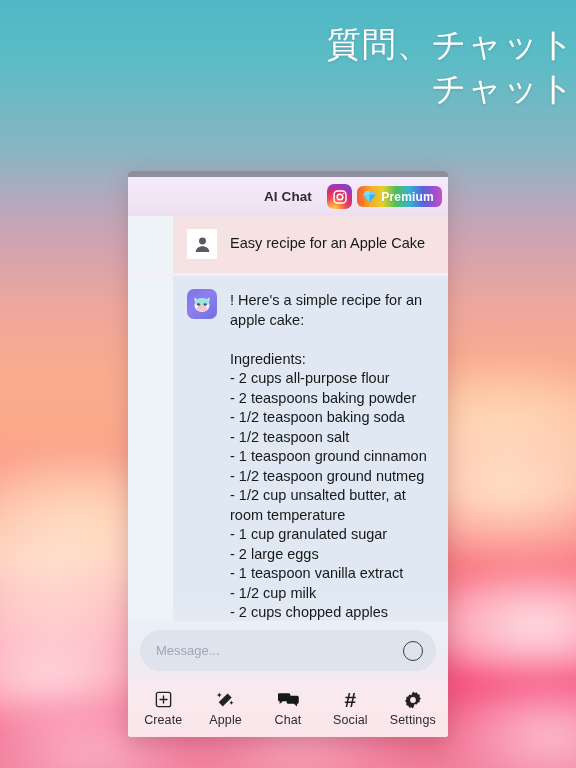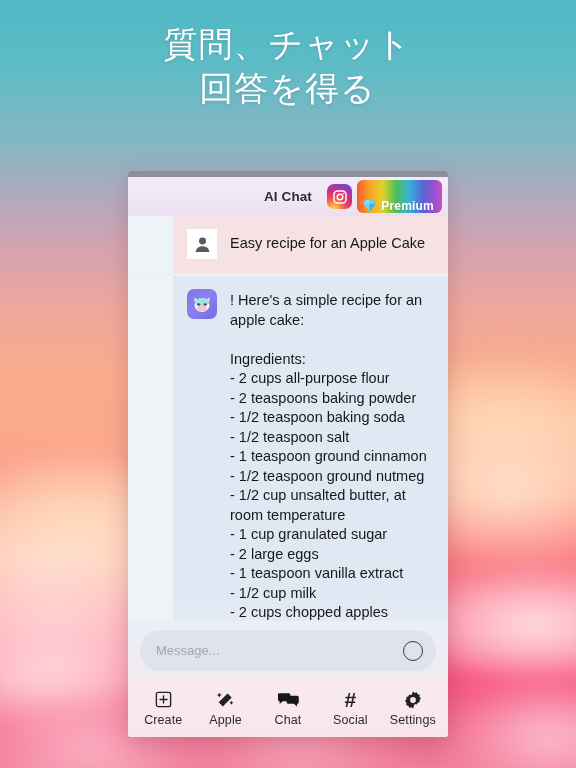--- a/index.html
+++ b/index.html
@@ -64,21 +64,21 @@
          background: radial-gradient(ellipse at 50% 45%, rgba(255,206,218,.7) 0%, rgba(248,140,172,.4) 55%, rgba(248,130,168,0) 82%); }
   .cl10{ left: 180px;  top: 700px; width: 240px; height: 100px;
          background: radial-gradient(ellipse at 50% 45%, rgba(255,206,218,.55) 0%, rgba(248,140,172,.3) 55%, rgba(248,130,168,0) 82%); }
 
   
   #headline {
     position: absolute;
     top: 22px;
     left: 0;
     width: 575px;
-    text-align: center;
+    text-align: right;
     color: #ffffff;
     font-size: 34px;
     line-height: 44px;
     font-weight: 400;
     letter-spacing: 1px;
     text-shadow: 0 1px 3px rgba(90,110,120,.35);
     z-index: 3;
   }
   #headline .l { display: block; }
 
@@ -132,25 +132,25 @@
   }
   #instagram-btn {
     width: 25px; height: 25px;
     border-radius: 7px;
     background: radial-gradient(circle at 28% 102%, #ffd869 0%, #fc9c3a 18%, #ef4a5b 38%, #d6306e 58%, #9b38b9 78%, #5a55d8 100%);
     display: flex; align-items: center; justify-content: center;
     flex: 0 0 auto;
   }
   #instagram-btn svg { display: block; }
   #premium-btn {
-    height: 33px;
+    height: 21px;
     border-radius: 6px;
     padding: 0 8px 0 5px;
     background: linear-gradient(to right, #f75b2a 0%, #f7a92a 16%, #e5d02b 30%, #4bbf5a 46%, #37b0d8 62%, #5a63d6 78%, #a04fd0 92%, #c84fc0 100%);
-    display: flex; align-items: flex-end; gap: 4px;
+    display: flex; align-items: center; gap: 4px;
     flex: 0 0 auto;
   }
   #premium-label {
     font-size: 12px;
     font-weight: 700;
     color: #ffffff;
     letter-spacing: .2px;
     text-shadow: 0 1px 1px rgba(0,0,0,.12);
   }
 
@@ -261,21 +261,21 @@
   <div class="cloud cl4"></div>
   <div class="cloud cl5"></div>
   <div class="cloud cl6"></div>
   <div class="cloud cl7"></div>
   <div class="cloud cl8"></div>
   <div class="cloud cl9"></div>
   <div class="cloud cl10"></div>
 
   <div id="headline">
     <span class="l">質問、チャット</span>
-    <span class="l">回答を得る</span>
+    <span class="l">チャット</span>
   </div>
 
   <div id="phone">
 
     <div id="status-strip"></div>
 
     <div id="appbar">
       <div id="appbar-title">AI Chat</div>
       <div id="appbar-actions">
 

